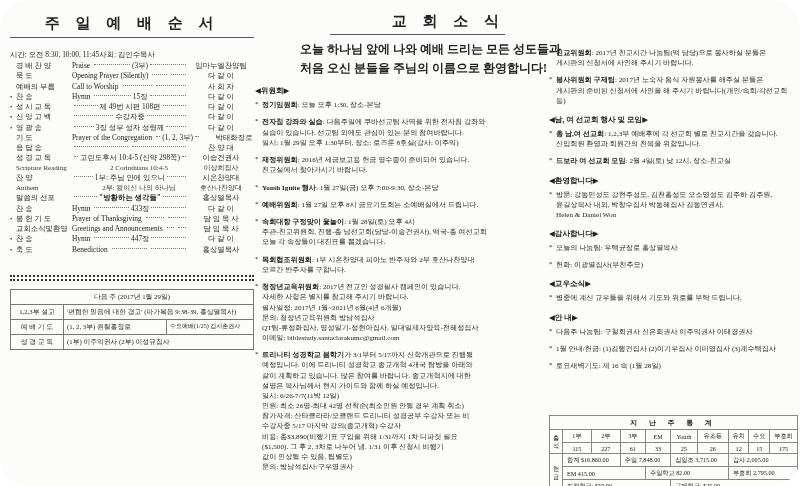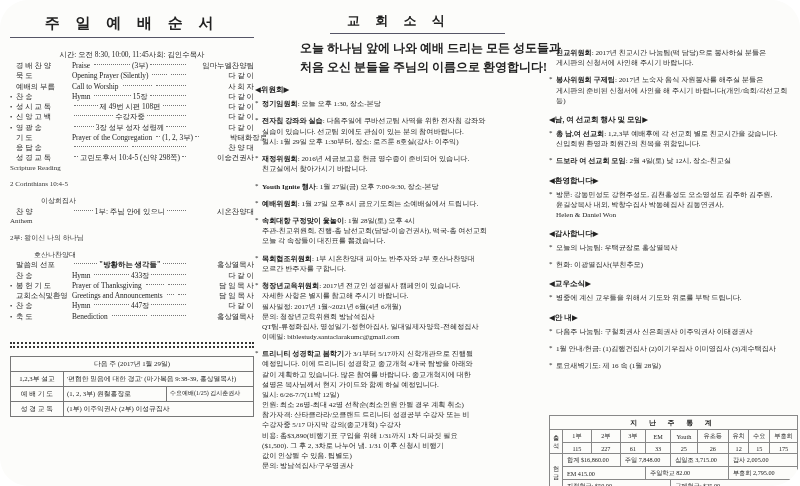--- a/index.html
+++ b/index.html
@@ -3,41 +3,41 @@
 <meta charset="utf-8">
 <style>
   html,body{margin:0;padding:0;background:#ffffff;}
   .sheet{position:relative;width:800px;height:486px;background:#fcfcfa;overflow:hidden;
          font-family:"Liberation Serif","DejaVu Serif",serif;color:#222;border-radius:28px;}
   
   .wpage{position:absolute;left:10px;top:14px;width:244px;}
   .w-title{font-size:15px;font-weight:700;letter-spacing:6px;text-align:center;white-space:nowrap;}
   .w-rule{border-bottom:1px solid #556;margin:4px 0 3px;}
   .w-sub{font-size:7.4px;font-weight:700;text-align:center;white-space:nowrap;}
-  .w-time{display:flex;justify-content:center;font-size:7.4px;margin-top:12px;}
+  .w-time{display:flex;justify-content:flex-start;font-size:7.4px;margin-top:12px;}
   .row{display:flex;align-items:baseline;margin-top:1px;font-size:7.4px;line-height:1.25;}
   .bul{flex:none;width:6px;font-size:6.5px;}
   .k{flex:none;width:56px;white-space:nowrap;}
   .en{flex:none;white-space:nowrap;margin-right:2px;}
   .lead{flex:1 1 6px;border-bottom:1px dotted #777;align-self:center;height:0;margin:0 2px 2px;min-width:4px;}
   .mid{flex:none;white-space:nowrap;}
   .mid:empty,.en:empty{display:none;}
-  .who{flex:none;width:66px;text-align:right;white-space:nowrap;}
-  .row.sub{margin-top:1px;font-size:7px;color:#333;flex-direction:column;}
+  .who{flex:none;width:66px;text-align:center;white-space:nowrap;}
+  .row.sub{margin-top:1px;font-size:7px;color:#333;}
   .row.sub .k{width:74px;}
   .row.sub .lead{border-bottom:none;}
   .sep{margin-top:21px;height:2px;border-top:2px dotted #333;border-bottom:2px dotted #333;}
   .nw{width:100%;border-collapse:collapse;margin-top:8px;font-size:6.8px;}
   .nw td{border:1px solid #777;padding:2px 3px;white-space:nowrap;}
   .nw .nw-h{text-align:center;}
   .nw .nw-l{width:46px;text-align:center;}
   .nw .small{font-size:6px;width:80px;}
   
   .colA{position:absolute;left:255px;top:12px;width:250px;}
-  .n-title{font-size:13px;font-weight:700;letter-spacing:6px;text-align:left;white-space:nowrap;
+  .n-title{font-size:15px;font-weight:700;letter-spacing:6px;text-align:right;white-space:nowrap;
            margin-left:92px;width:158px;}
   .n-rule{border-bottom:1px solid #556;margin:3px 0 5px 75px;}
   .welcome{font-size:12px;font-weight:700;text-align:left;line-height:1.55;margin-left:45px;white-space:nowrap;}
   .sec-h{font-size:7.6px;font-weight:700;margin:9px 0 2px;}
   .it{display:flex;margin-top:4px;font-size:7.15px;line-height:1.42;}
   .it .ibul{flex:none;width:7px;font-size:7px;}
   .it .txt{flex:1;}
   .it .b{font-weight:700;}
   .it .r{white-space:pre-line;}
   .colB{position:absolute;left:549px;top:44px;width:249px;}

